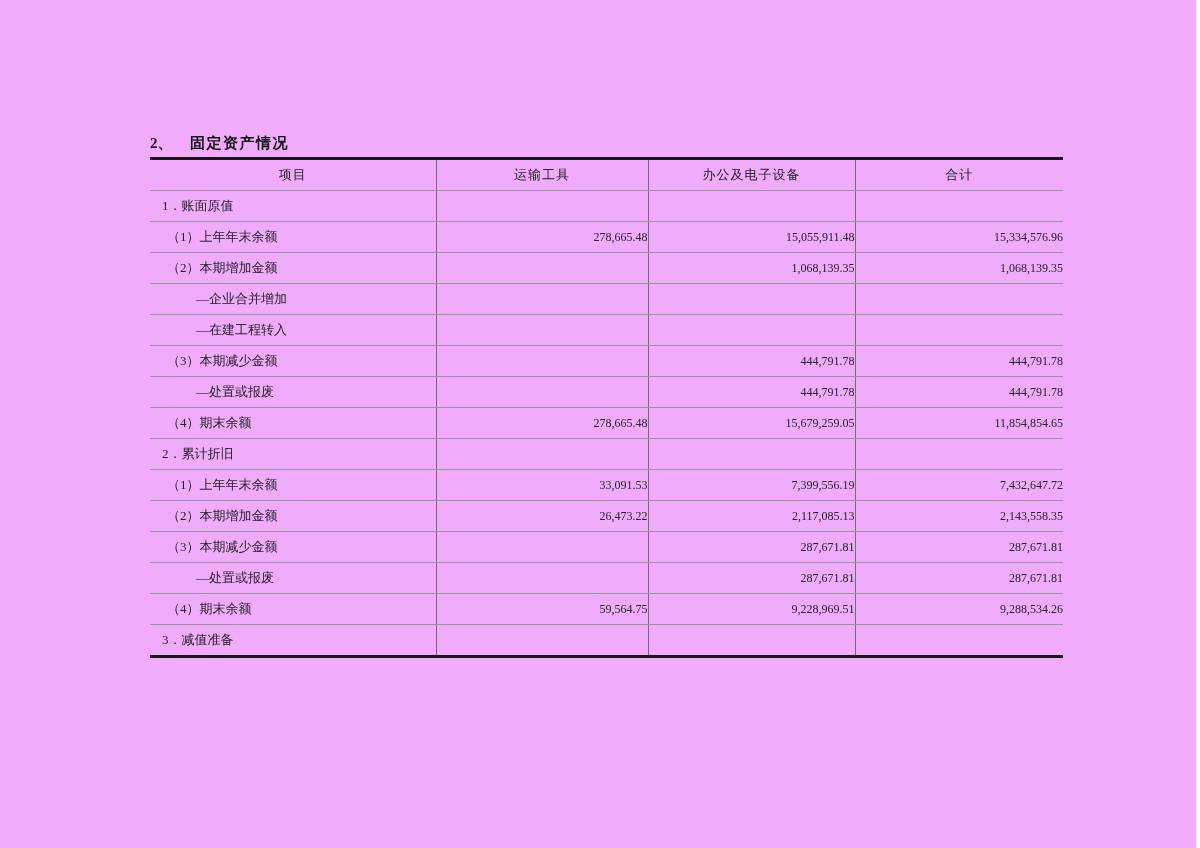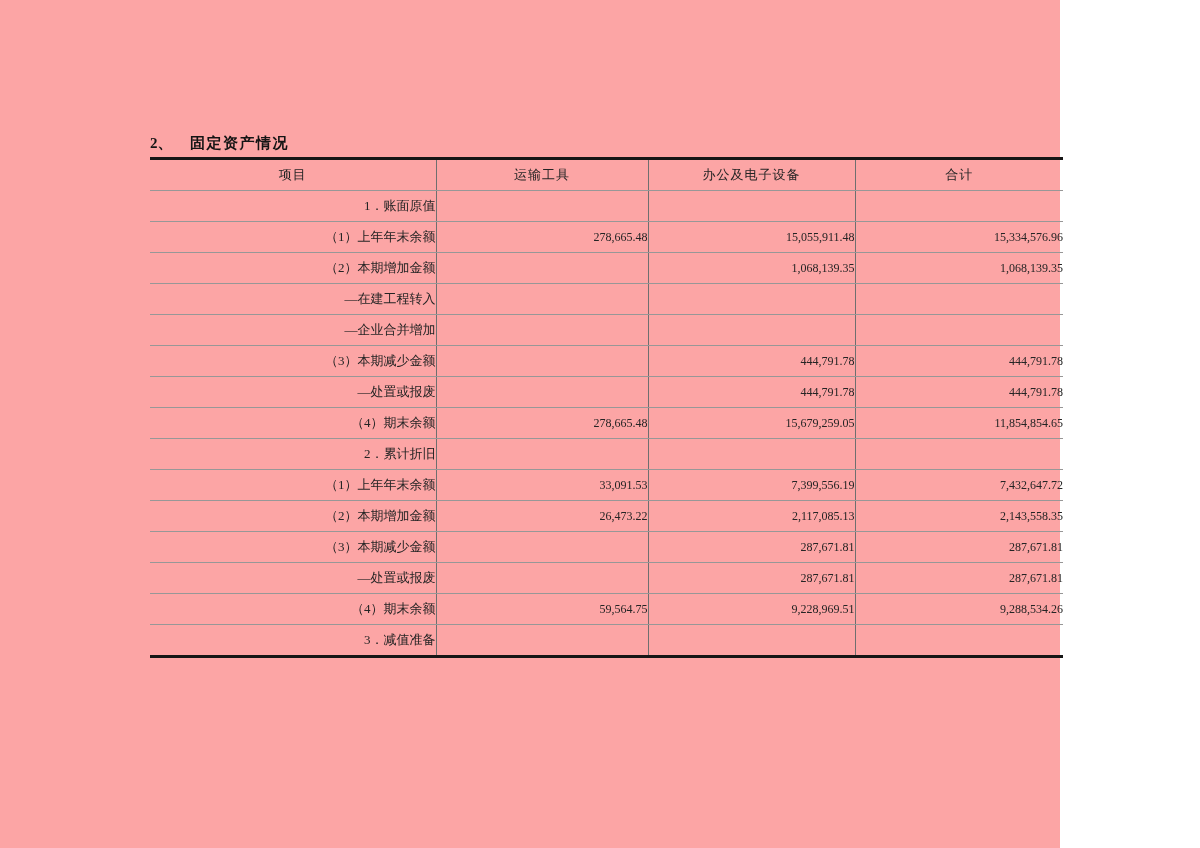--- a/index.html
+++ b/index.html
@@ -9,23 +9,23 @@
   }
   body {
     width: 1200px;
     height: 848px;
     font-family: "Liberation Serif", "DejaVu Serif", serif;
     color: #1f1f1f;
     overflow: hidden;
   }
   .page {
     position: relative;
-    width: 1060px;
+    width: 1196px;
     height: 848px;
-    background: #fca5a5;
+    background: #f0abfc;
   }
   
   .doc-title {
     position: absolute;
     left: 150px;
     top: 133px;
     font-size: 15px;
     font-weight: bold;
     color: #141414;
     line-height: 21px;
@@ -65,21 +65,21 @@
   table.fin-table td:not(:last-child) {
     border-right: 1px solid #6f6f6f;
   }
   table.fin-table tbody tr:last-child td {
     border-bottom: none;
   }
   table.fin-table th {
     text-align: center;
     letter-spacing: 1px;
   }
-  td.label { text-align: right; }
+  td.label { text-align: left; }
   td.label.section { padding-left: 12px; }
   td.label.item    { padding-left: 17px; }
   td.label.sub     { padding-left: 46px; }
   td.val {
     text-align: right;
     padding-right: 9px;
     font-size: 12px;
   }
   
   .footer {
@@ -130,27 +130,27 @@
           <td class="val">15,055,911.48</td>
           <td class="val">15,334,576.96</td>
         </tr>
         <tr>
           <td class="label item">（2）本期增加金额</td>
           <td class="val"></td>
           <td class="val">1,068,139.35</td>
           <td class="val">1,068,139.35</td>
         </tr>
         <tr>
+          <td class="label sub">—企业合并增加</td>
+          <td class="val"></td>
+          <td class="val"></td>
+          <td class="val"></td>
+        </tr>
+        <tr>
           <td class="label sub">—在建工程转入</td>
-          <td class="val"></td>
-          <td class="val"></td>
-          <td class="val"></td>
-        </tr>
-        <tr>
-          <td class="label sub">—企业合并增加</td>
           <td class="val"></td>
           <td class="val"></td>
           <td class="val"></td>
         </tr>
         <tr>
           <td class="label item">（3）本期减少金额</td>
           <td class="val"></td>
           <td class="val">444,791.78</td>
           <td class="val">444,791.78</td>
         </tr>

